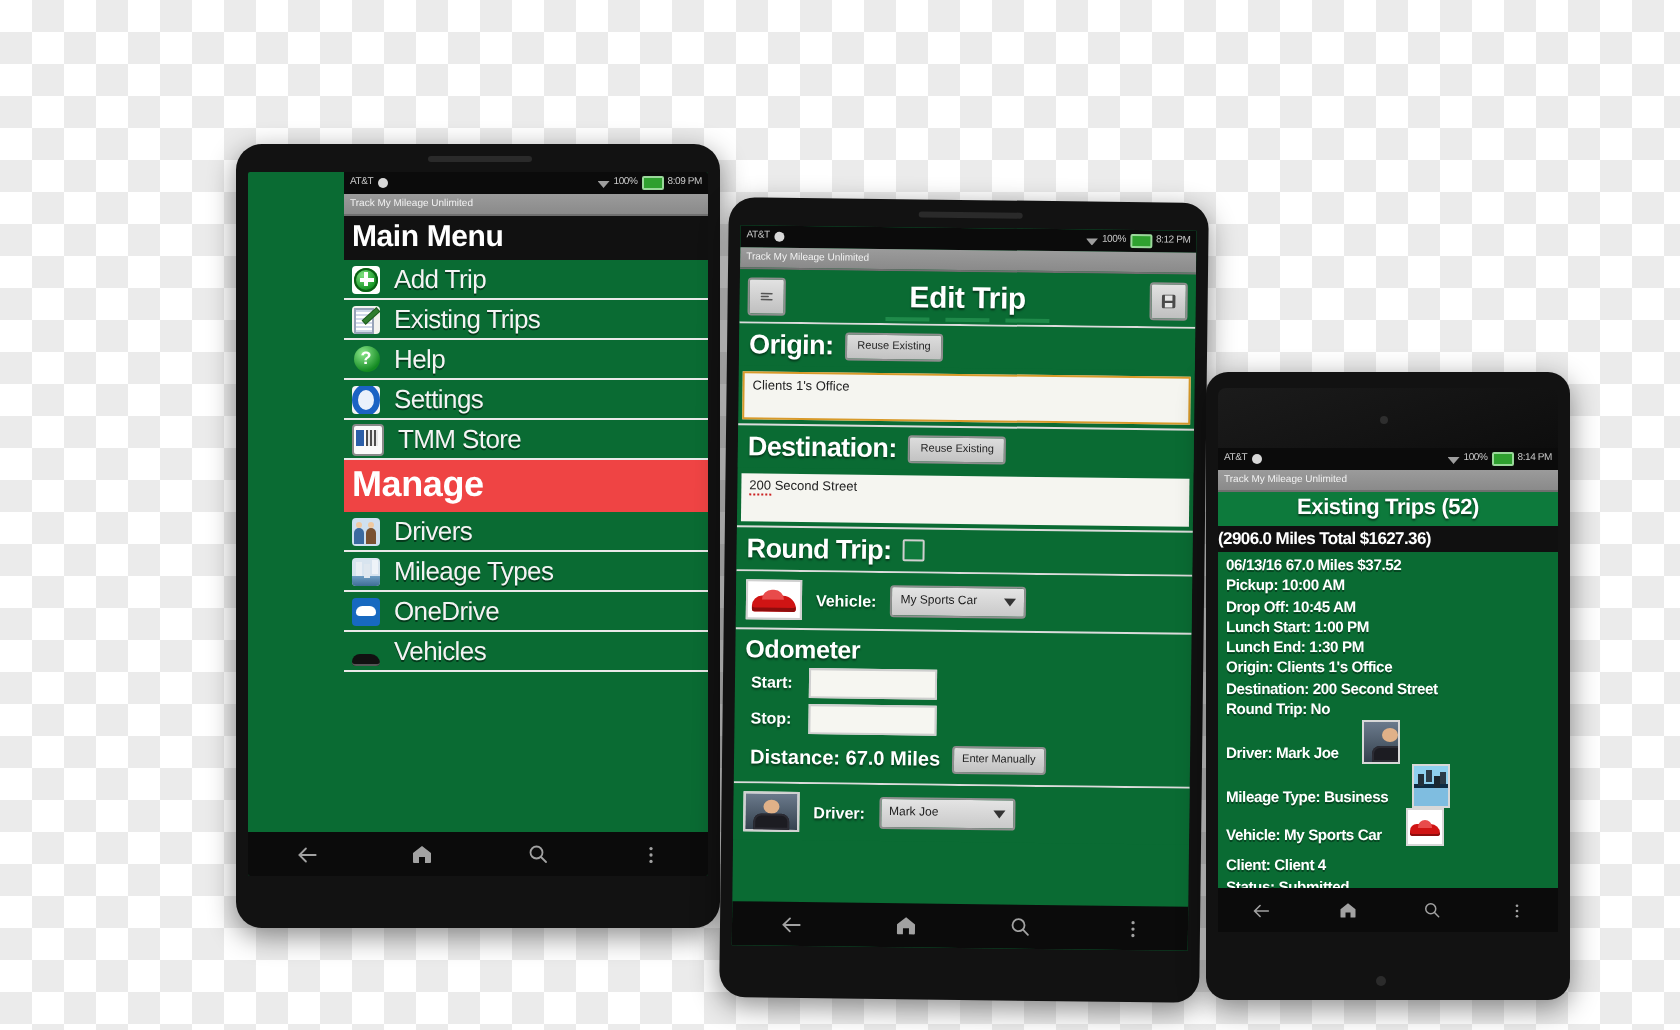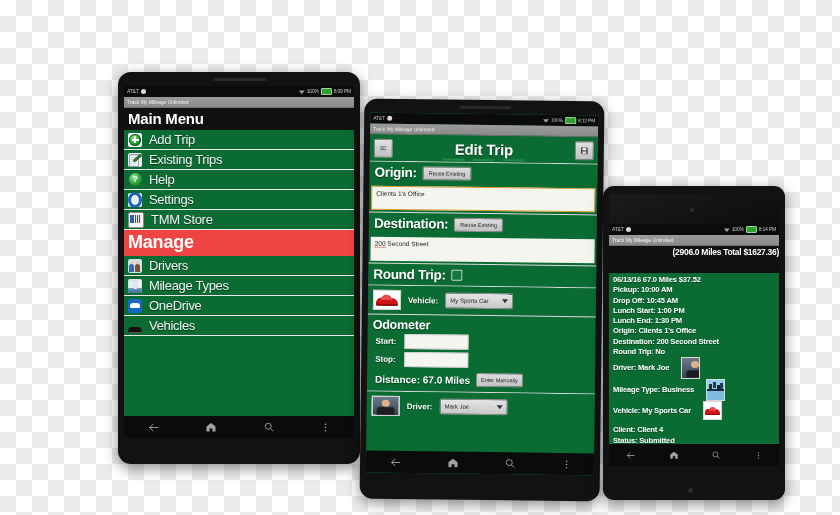--- a/index.html
+++ b/index.html
@@ -37,21 +37,21 @@
             color:#f2f2f2;font-size:5px;line-height:10px;padding-left:3px;
             border-bottom:1px solid #6f6f6f;white-space:nowrap;overflow:hidden;}
 
   
   .navbar{position:absolute;left:0;right:0;bottom:0;height:22px;background:#0b0b0b;
           display:flex;align-items:center;justify-content:space-around;}
   .navbar svg{opacity:.72;}
 
   
   #tablet1{left:118px;top:72px;width:242px;height:392px;border-radius:13px;padding:0;}
-  #tablet1 .screen{left:6px;top:14px;right:6px;bottom:26px;border-radius:1px;}
+  #tablet1 .screen{left:6px;top:14px;right:6px;bottom:26px;border-radius:1px;padding-left:48px;}
   #t1-speaker{left:96px;top:6px;width:52px;height:3px;}
 
   .mm-header{background:#111;color:#fff;font-size:15px;font-weight:bold;
              padding:2px 4px 3px 4px;letter-spacing:-.2px;}
   .mm-section{background:#ef4444;color:#fff;font-size:18px;font-weight:bold;
               padding:2px 4px 3px 4px;letter-spacing:-.2px;}
   .mm-item{display:flex;align-items:center;gap:7px;background:#0a6b33;
            border-bottom:1px solid #e9e9e9;padding:2px 4px;height:20px;box-sizing:border-box;}
   .mm-item .label{color:#f4f4f4;font-size:13px;letter-spacing:-.3px;
                   text-shadow:0 1px 0 rgba(0,0,0,.45);}
@@ -178,27 +178,27 @@
   #phone3{left:603px;top:186px;width:182px;height:314px;border-radius:11px;}
   #phone3 .screen{left:6px;top:38px;right:6px;bottom:34px;background:#0a6b33;}
   #p3-cam{left:87px;top:22px;width:4px;height:4px;}
   #p3-glass{position:absolute;left:6px;top:8px;right:6px;height:32px;
             background:linear-gradient(160deg,#1b1b1b,#0d0d0d);border-radius:4px 4px 0 0;}
   #p3-home{position:absolute;left:85px;bottom:7px;width:5px;height:5px;border-radius:50%;
            background:#2b2b2b;}
 
   .ph-title{background:#0d7a3c;color:#fff;font-size:11px;font-weight:bold;text-align:center;
             padding:2px 0 3px 0;text-shadow:0 1px 1px rgba(0,0,0,.5);letter-spacing:-.2px;}
-  .ph-sub{background:#101010;color:#fff;font-size:8.5px;font-weight:bold;text-align:right;
-          padding:1px 0 16px 0;letter-spacing:-.3px;}
+  .ph-sub{background:#101010;color:#fff;font-size:8.5px;font-weight:bold;text-align:left;
+          padding:1px 0 2px 0;letter-spacing:-.3px;}
   .ph-body{background:#0a6b33;padding:2px 4px 0 4px;}
   .ph-line{color:#ffffff;font-size:7.6px;font-weight:bold;line-height:10.3px;
            letter-spacing:-.2px;text-shadow:0 1px 0 rgba(0,0,0,.35);white-space:nowrap;}
   .ph-line.spacer{height:5px;}
-  .ph-inline{display:flex;align-items:center;gap:12px;}
+  .ph-inline{display:flex;align-items:flex-end;gap:12px;}
   .ph-thumb{width:17px;height:17px;background:#fff;border:1px solid #d8d8d8;
             position:relative;overflow:hidden;flex:0 0 auto;}
   .ph-thumb.tall{height:20px;}
   .skyline{position:absolute;inset:0;background:linear-gradient(#8fd0ef 0 45%,#0d2c44 45% 55%,#7fbde0 55% 100%);}
   .skyline::after{content:"";position:absolute;left:2px;top:4px;width:3px;height:6px;
             background:#22303c;box-shadow:4px -2px 0 #2d3c49,8px 1px 0 #1b2730,11px -1px 0 #2a3a47;}
   .car-sm{position:absolute;left:1px;bottom:4px;width:15px;height:6px;background:#d01414;
           border-radius:5px 7px 2px 2px;box-shadow:inset 0 -1px 0 #8d0d0d;}
   .car-sm::after{content:"";position:absolute;left:4px;top:-2px;width:7px;height:4px;
           background:#e84b4b;border-radius:4px 4px 0 0;}
@@ -431,20 +431,21 @@
         <div class="sb-right">
           <span class="wifi"></span>
           <span class="sb-txt">100%</span>
           <span class="batt"></span>
           <span class="sb-txt">8:14 PM</span>
         </div>
       </div>
 
       <div class="apptitle">Track My Mileage Unlimited</div>
 
+      <div class="ph-title">Existing Trips (52)</div>
       <div class="ph-sub">(2906.0 Miles Total $1627.36)</div>
 
       <div class="ph-body">
         <div class="ph-line">06/13/16  67.0 Miles $37.52</div>
         <div class="ph-line">Pickup: 10:00 AM</div>
         <div class="ph-line">Drop Off: 10:45 AM</div>
         <div class="ph-line">Lunch Start: 1:00 PM</div>
         <div class="ph-line">Lunch End: 1:30 PM</div>
         <div class="ph-line">Origin: Clients 1's Office</div>
         <div class="ph-line">Destination: 200 Second Street</div>

